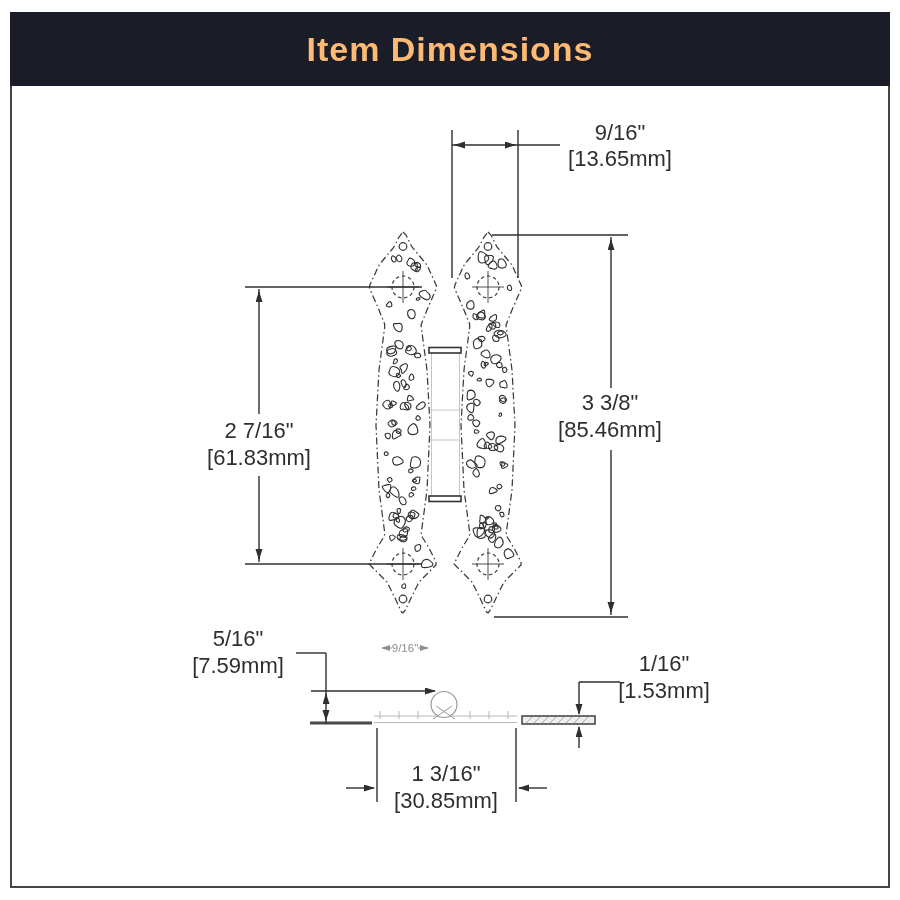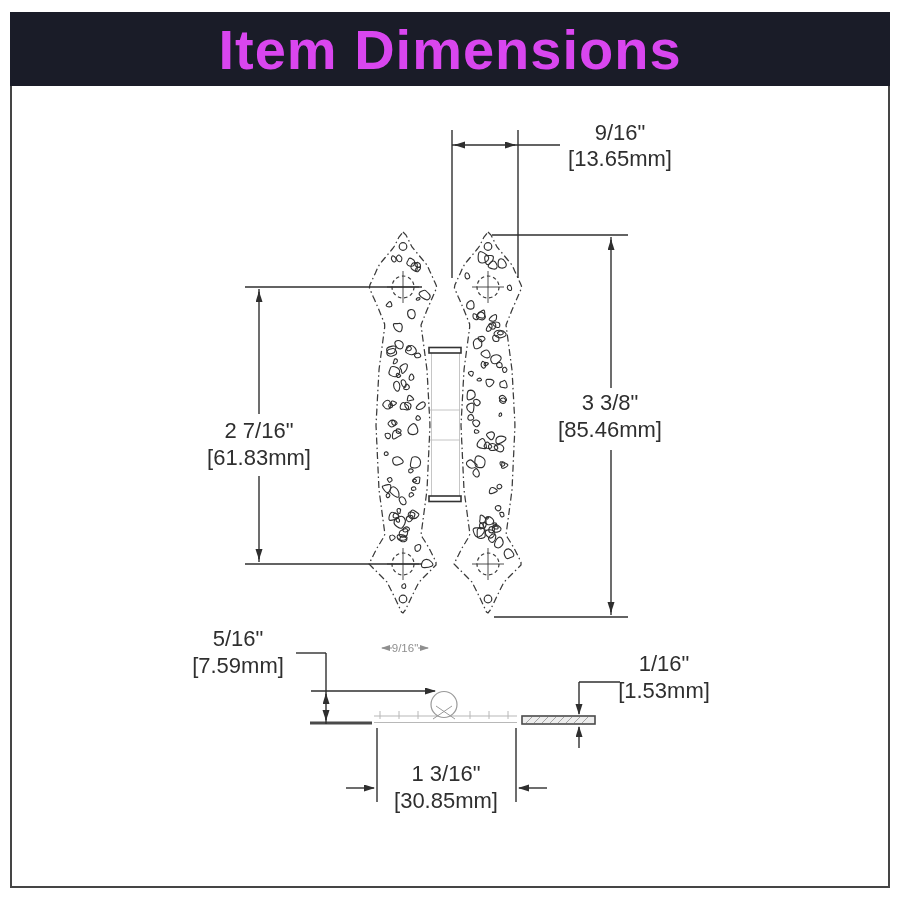--- a/index.html
+++ b/index.html
@@ -1,20 +1,20 @@
 <!DOCTYPE html>
 <html><head>
 <meta charset="utf-8">
 <style>
   html,body{margin:0;padding:0;background:#ffffff;}
   .page{position:relative;width:900px;height:900px;background:#ffffff;overflow:hidden;
         font-family:"Liberation Sans",sans-serif;}
   .banner{position:absolute;left:10px;top:12px;width:880px;height:74px;background:#1a1c28;
           display:flex;align-items:center;justify-content:center;}
-  .banner h1{margin:15px;color:#d946ef;font-size:56px;font-weight:700;letter-spacing:1px;}
+  .banner h1{margin:15px;color:#fdba74;font-size:34px;font-weight:700;letter-spacing:1px;}
   .frame{position:absolute;left:10px;top:86px;width:876px;height:800px;
          border:2px solid #454545;border-top:none;background:#ffffff;}
   svg.drawing{position:absolute;left:0;top:0;}
   .dimtext{font-family:"Liberation Sans",sans-serif;font-size:22px;fill:#2f2f2f;}
   .dimtext-small{font-family:"Liberation Sans",sans-serif;font-size:11.5px;fill:#8f8f8f;}
 </style>
 </head>
 <body>
 
 <div class="page">

